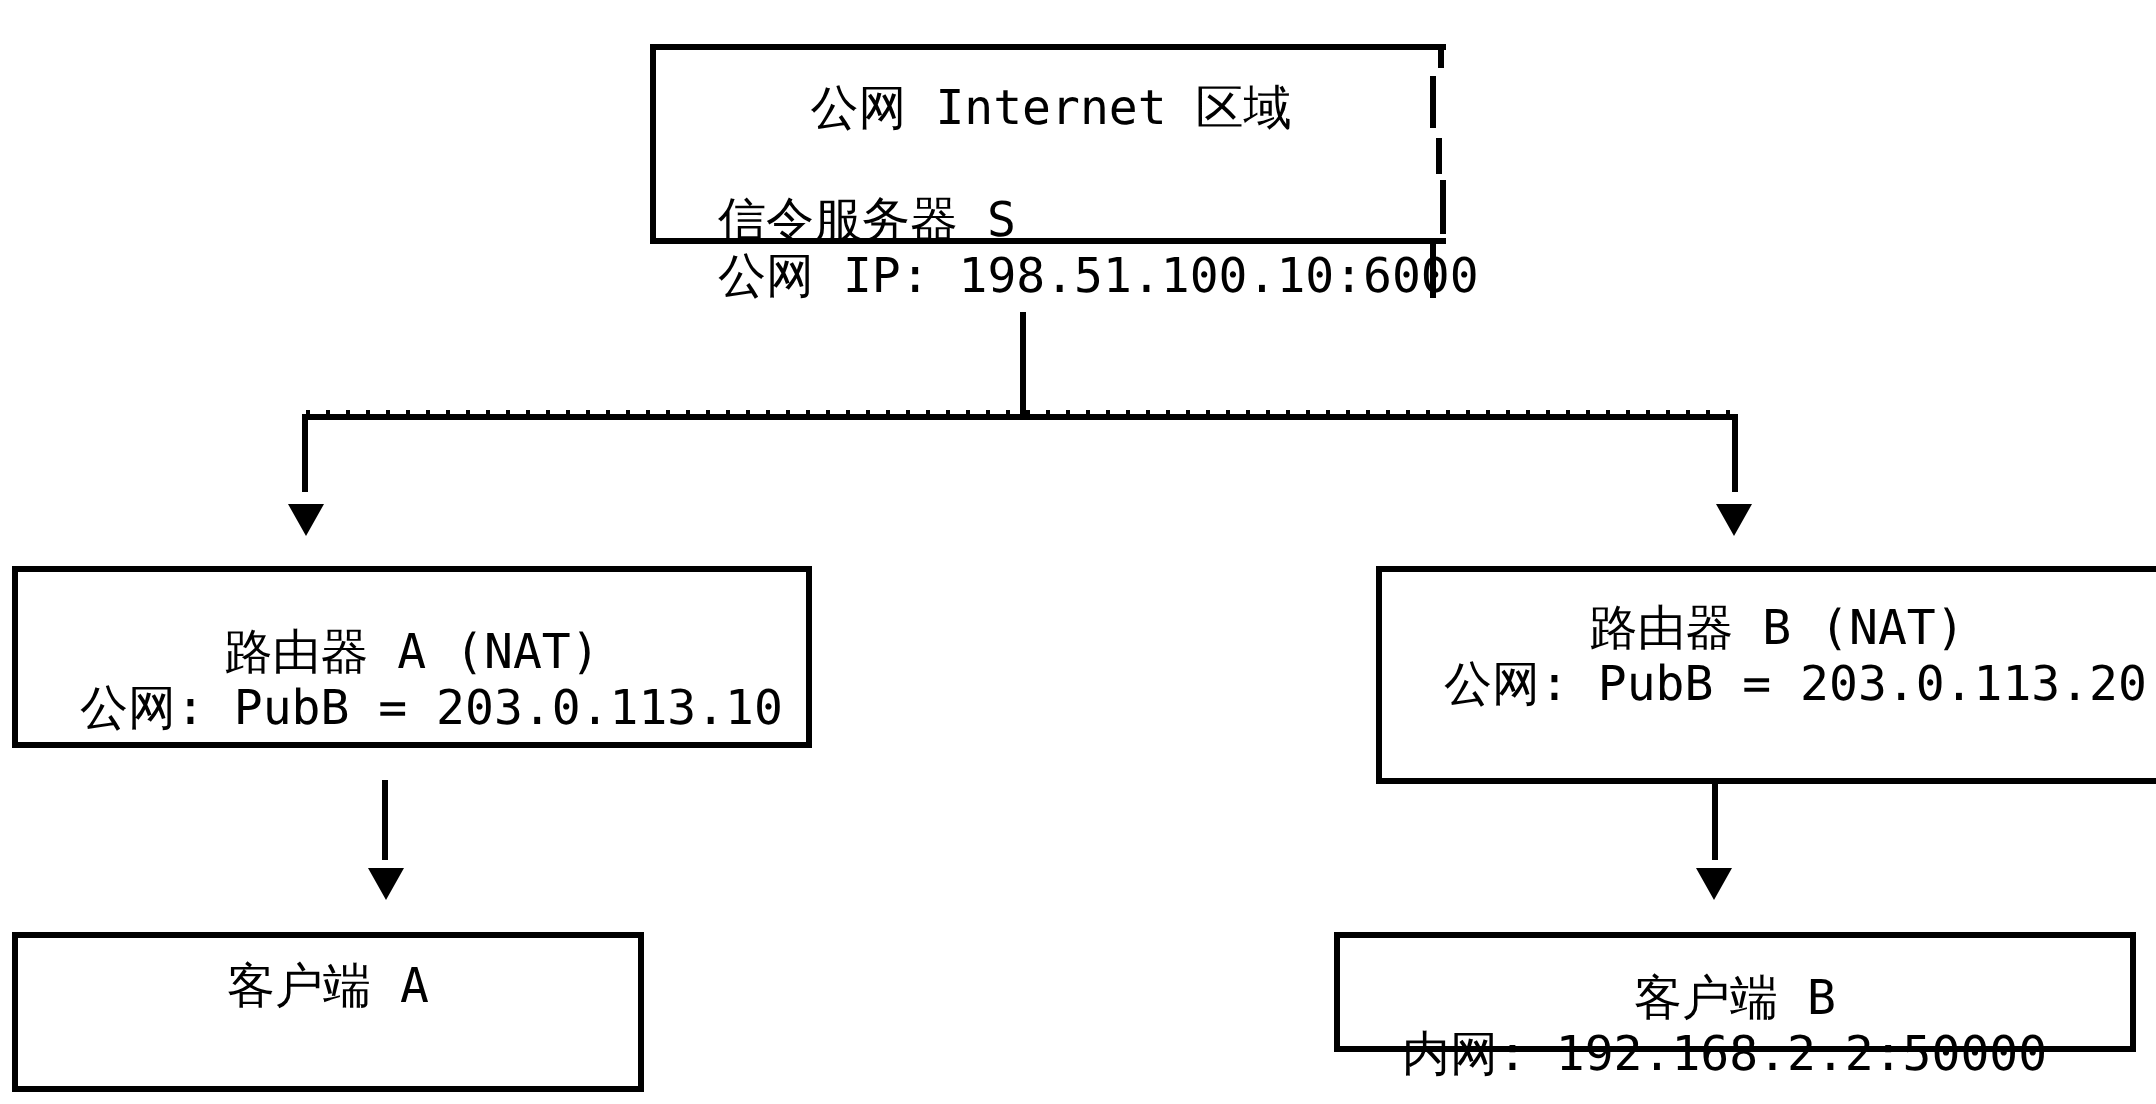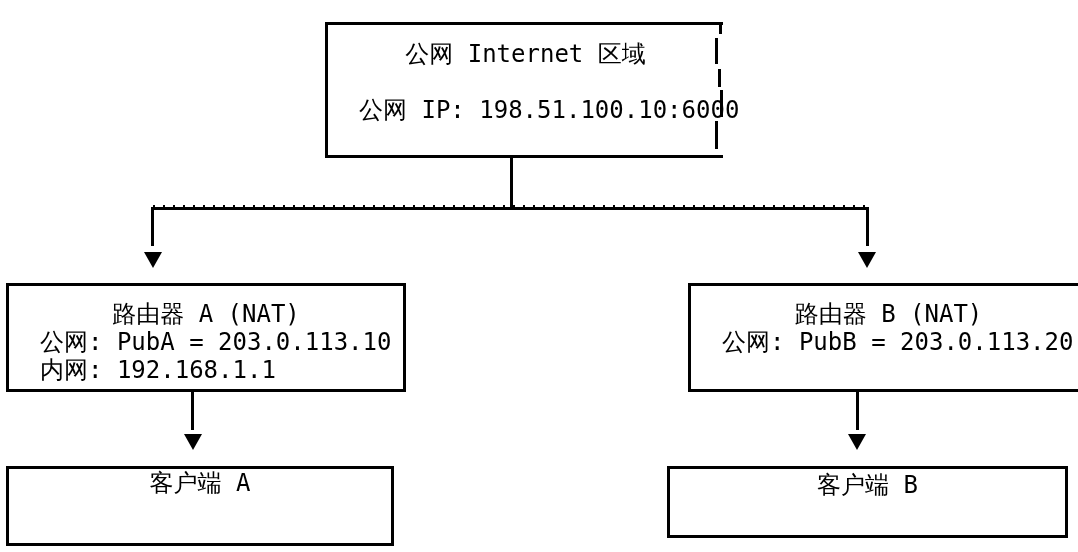--- a/index.html
+++ b/index.html
@@ -51,56 +51,57 @@
     border-left: 9px solid transparent;
     border-right: 9px solid transparent;
     border-top: 16px solid #000000;
   }
 </style>
 </head>
 <body>
 
 <div class="stage">
 
-  <div class="box" style="left:325px; top:22px; width:398px; height:136px; border-right:none; padding-top:15px;">
+  <div class="box" style="left:325px; top:22px; width:398px; height:100px; border-right:none; padding-top:15px;">
     <div class="bline center">公网 Internet 区域</div>
     <div class="spacer"></div>
+    <div class="bline indent">信令服务器 S</div>
     <div class="bline indent">公网 IP: 198.51.100.10:6000</div>
   </div>
 
   <div class="rseg" style="left:719px; top:22px; height:12px;"></div>
   <div class="rseg" style="left:715px; top:38px; height:26px;"></div>
   <div class="rseg" style="left:718px; top:69px; height:18px;"></div>
   <div class="rseg" style="left:720px; top:90px; height:27px;"></div>
   <div class="rseg" style="left:715px; top:121px; height:28px;"></div>
 
   <div class="vline" style="left:510px; top:156px; height:53px;"></div>
   <div class="hline" style="left:151px; top:207px; width:718px;"></div>
   <div class="vline" style="left:151px; top:207px; height:39px;"></div>
   <div class="vline" style="left:866px; top:207px; height:39px;"></div>
   <div class="arrowhead" style="left:144px; top:252px;"></div>
   <div class="arrowhead" style="left:858px; top:252px;"></div>
 
-  <div class="box" style="left:6px; top:283px; width:400px; height:109px; padding-top:14px;">
+  <div class="box" style="left:6px; top:283px; width:400px; height:91px; padding-top:26px;">
     <div class="bline center">路由器 A (NAT)</div>
-    <div class="bline indent">公网: PubA = 203.0.113.10</div>
-    <div class="bline indent">内网: 192.168.1.1</div>
+    <div class="bline indent">公网: PubB = 203.0.113.10</div>
   </div>
 
   <div class="box" style="left:667px; top:283px; width:401px; height:109px; padding-top:14px;margin-left:21px;">
     <div class="bline center">路由器 B (NAT)</div>
     <div class="bline indent">公网: PubB = 203.0.113.20</div>
   </div>
 
   <div class="vline" style="left:191px; top:390px; height:40px;"></div>
   <div class="arrowhead" style="left:184px; top:434px;"></div>
   <div class="vline" style="left:856px; top:390px; height:40px;"></div>
   <div class="arrowhead" style="left:848px; top:434px;"></div>
 
-  <div class="box" style="left:6px; top:466px; width:388px; height:80px; ">
+  <div class="box" style="left:6px; top:466px; width:316px; height:80px; padding-top:10px;">
     <div class="bline center">客户端 A</div>
   </div>
 
-  <div class="box" style="left:667px; top:466px; width:401px; height:72px; padding-top:2px;">
+  <div class="box" style="left:667px; top:466px; width:401px; height:60px; padding-top:16px;">
     <div class="bline center">客户端 B</div>
+    <div class="bline indent">内网: 192.168.2.2:50000</div>
   </div>
 
 </div>
 
 </body></html>

